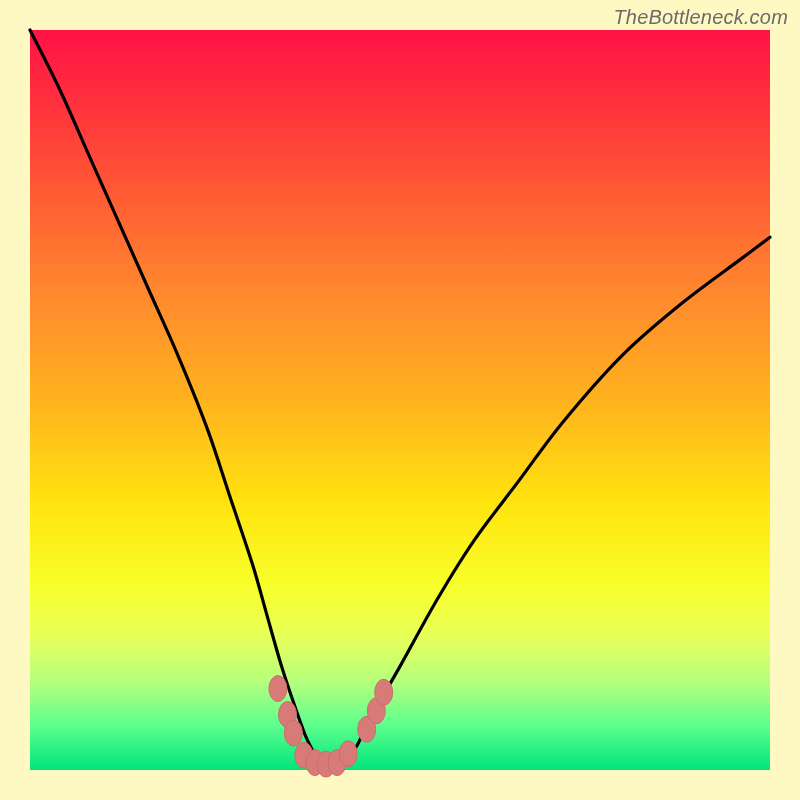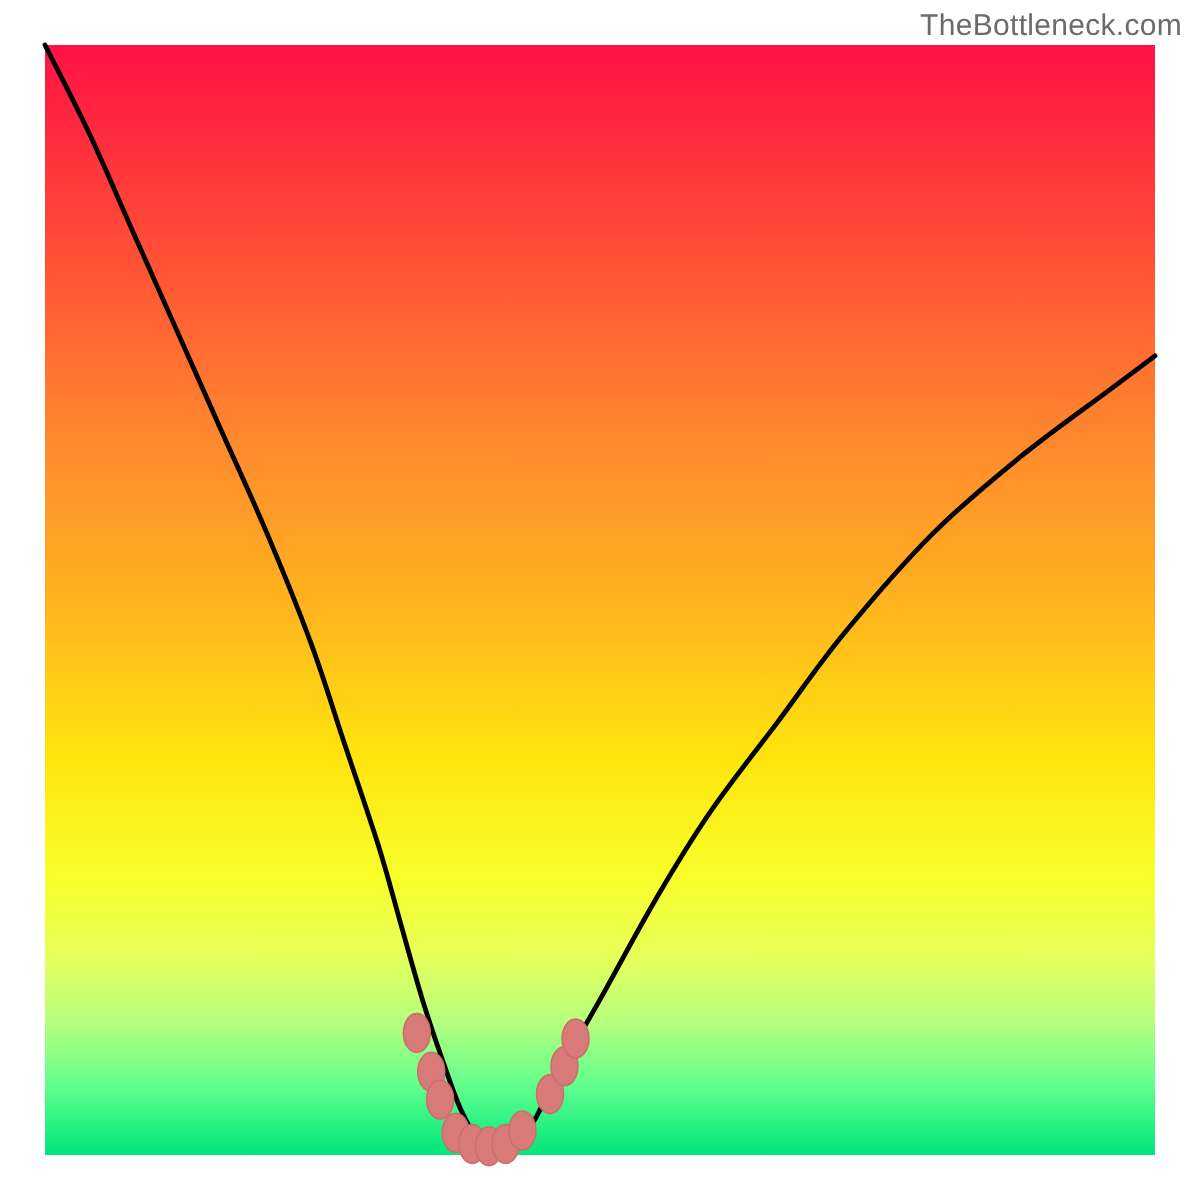--- a/index.html
+++ b/index.html
@@ -10,21 +10,22 @@
     background: #000;
     overflow: hidden;
     font-family: Arial, Helvetica, sans-serif;
   }
   .frame {
     position: absolute;
     left: 0;
     top: 0;
     width: 800px;
     height: 800px;
-    background: #ffffff;
+    background: #fef9c3;
+    font-style: italic;
   }
   .plot {
     position: absolute;
     left: 30px;
     top: 30px;
     width: 740px;
     height: 740px;
     
     background: linear-gradient(
       to bottom,

